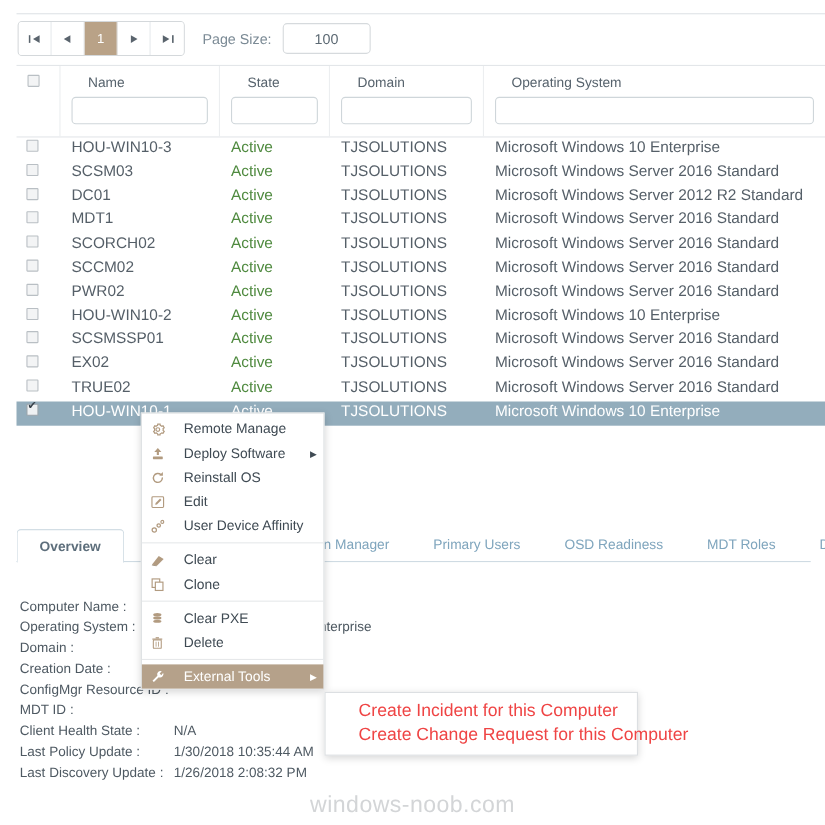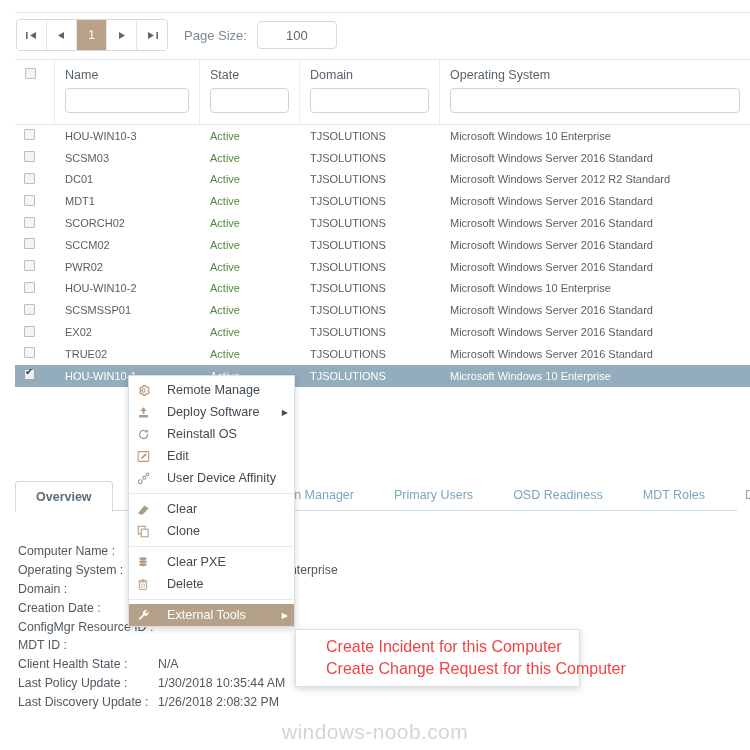--- a/index.html
+++ b/index.html
@@ -98,20 +98,21 @@
     box-sizing: border-box;
     padding: 8px 10px 0 10px;
     position: relative;
   }
   .hcell:last-child { border-right: none; }
   .hcell .htitle {
     font-size: 12.5px;
     color: #57636d;
     margin-bottom: 6px;
     white-space: nowrap;
+    margin-left: 15px;
   }
   .filter-input {
     width: 100%;
     height: 25px;
     border: 1px solid #cfd6da;
     border-radius: 4px;
     background: #fff;
     box-sizing: border-box;
     outline: none;
     font-family: "Liberation Sans", sans-serif;
@@ -145,22 +146,21 @@
     position: absolute;
     left: 0px; top: -4px;
     font-size: 10px;
     color: #37414a;
     line-height: 11px;
   }
 
   .grid-row {
     display: flex;
     height: 21.8px;
-    align-items: center;
-    font-size: 11px;
+    font-size: 14px;
     color: #555f68;
   }
   .grid-row .cell {
     box-sizing: border-box;
     padding-left: 10px;
     white-space: nowrap;
     overflow: hidden;
   }
   .grid-row .cell.c-check { padding-left: 9px; }
   .grid-row .state { color: #4f8a3f; }

